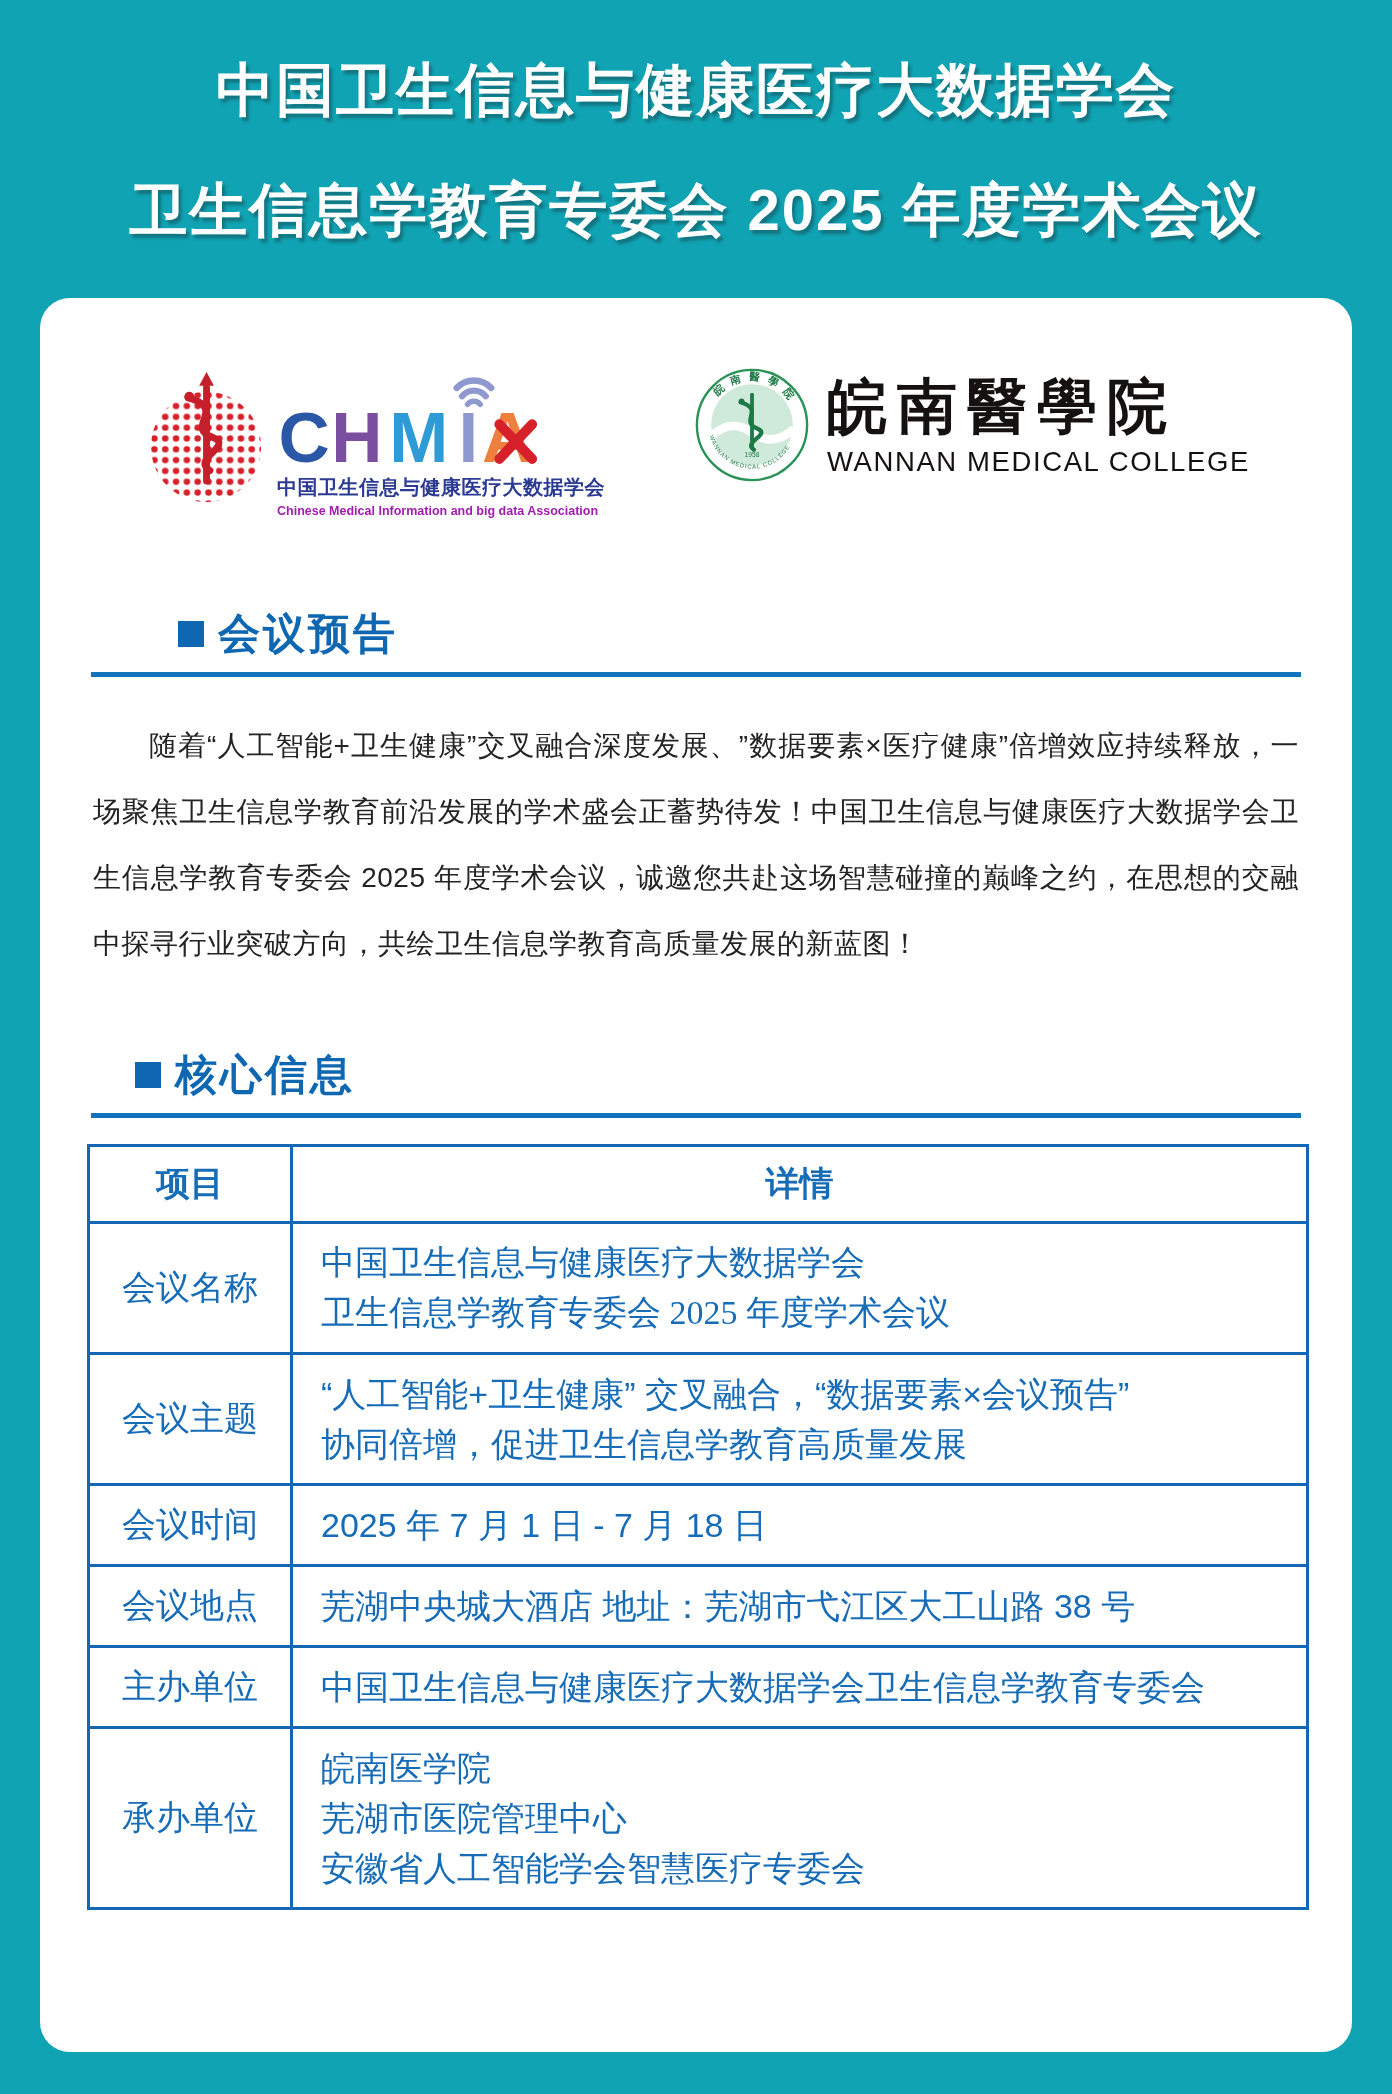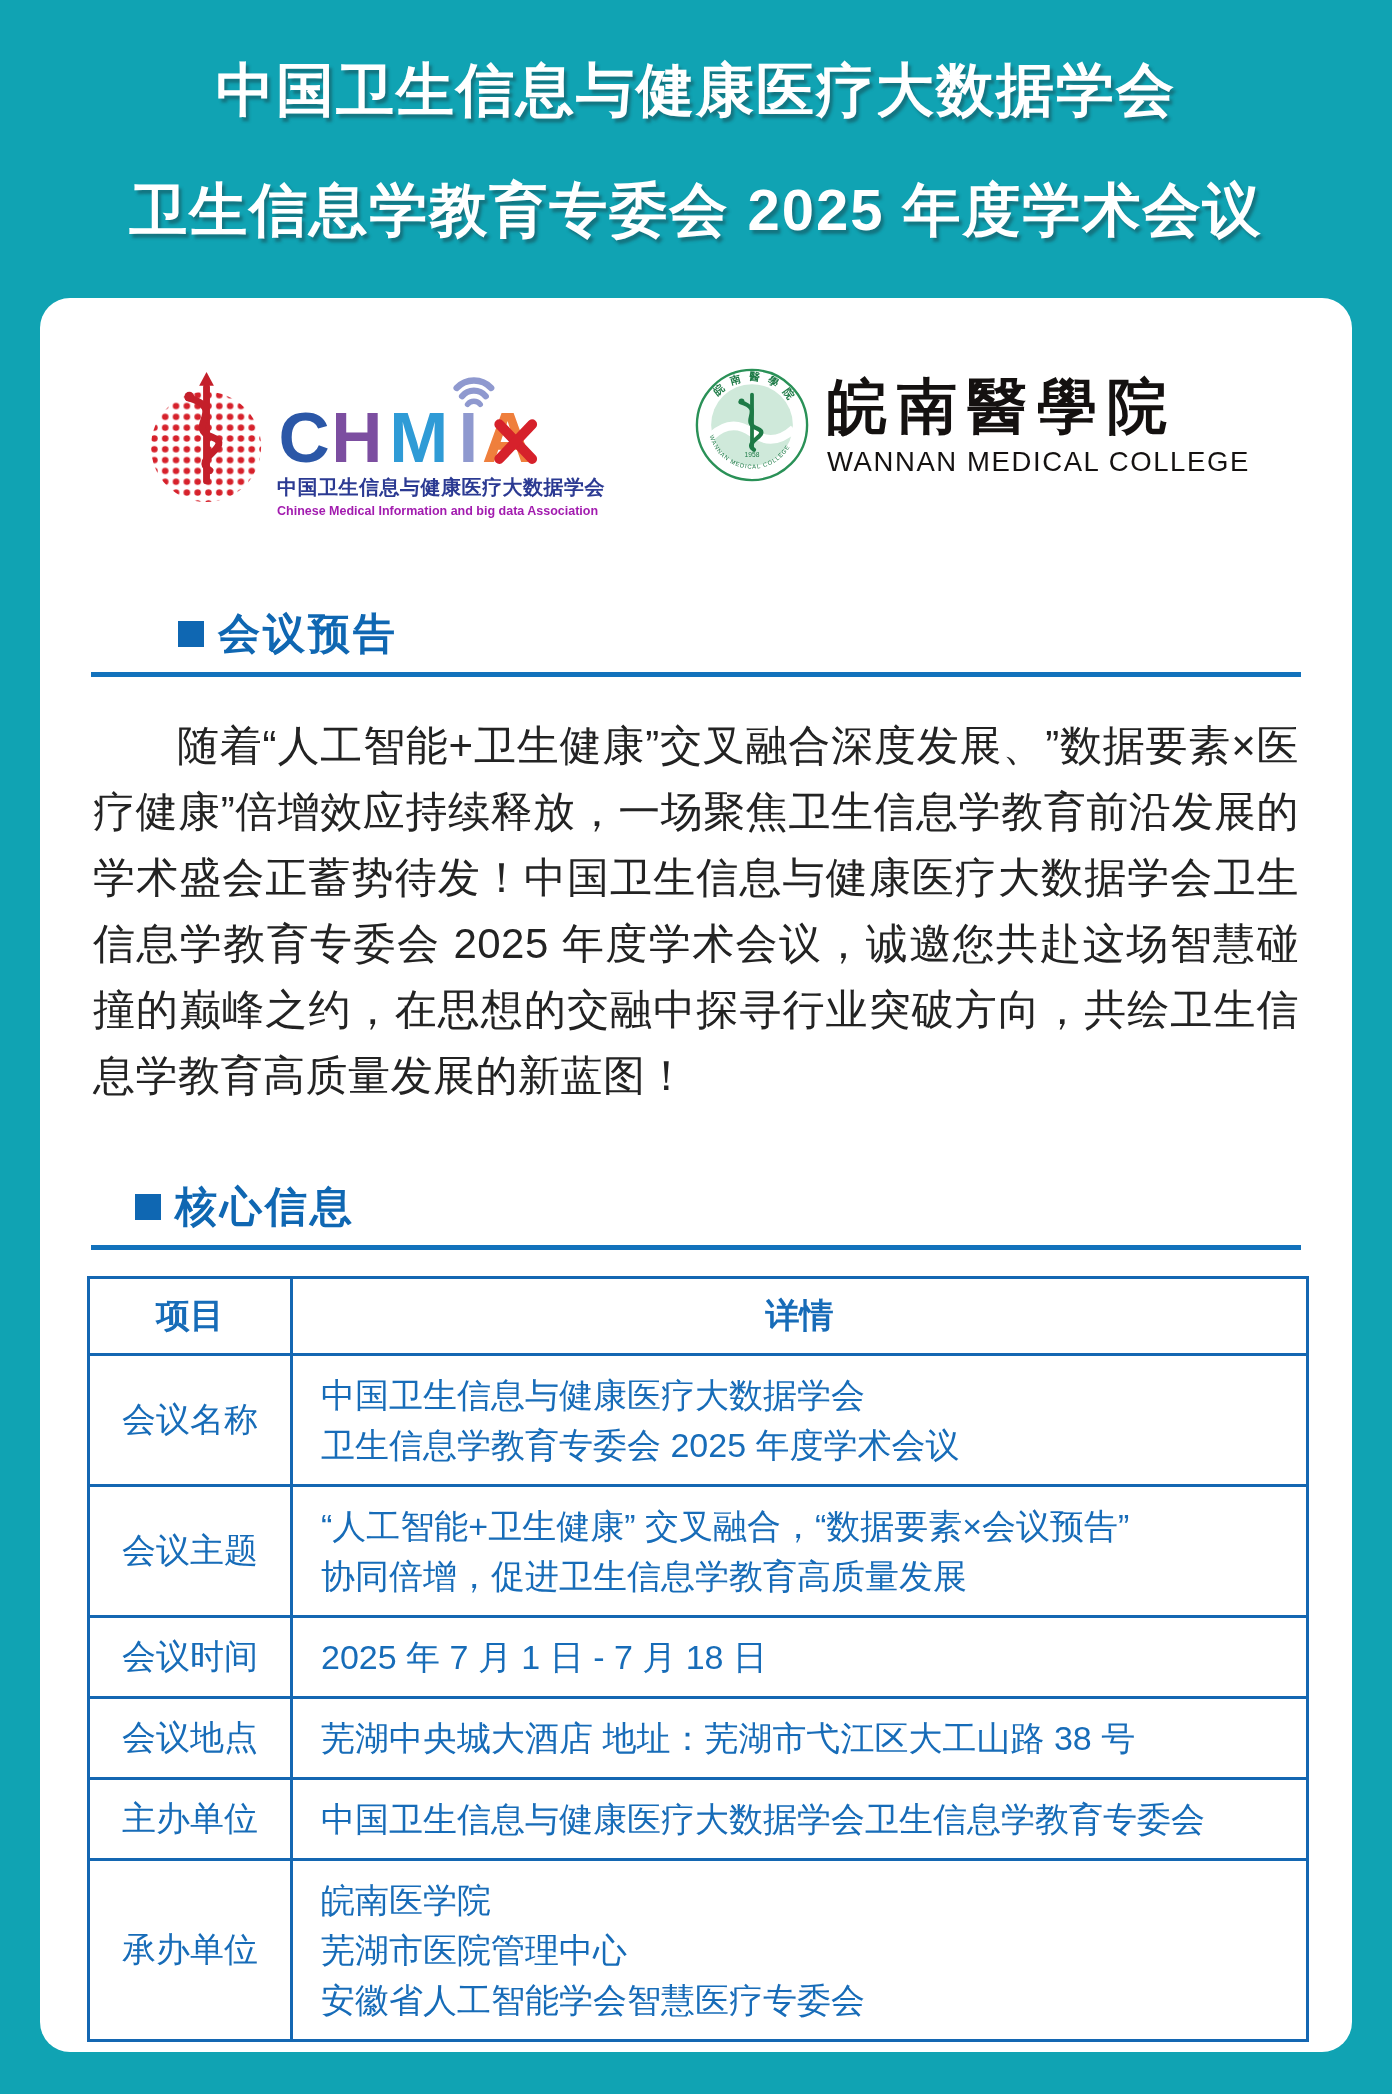--- a/index.html
+++ b/index.html
@@ -39,37 +39,37 @@
   
   .section-head{display:flex;align-items:center;margin-left:48px;}
   .sh1{margin-top:88px;padding-left:43px;}
   .sh2{margin-top:70px;text-align:right;}
   .section-head .bullet{width:26px;height:26px;background:#0f67b2;margin-right:14px;flex:0 0 auto;}
   .section-head .label{font-size:42px;font-weight:bold;color:#0f67b2;letter-spacing:3px;}
   .rule{height:5px;background:#1272bc;margin:10px 4px 0 4px;}
   
   .preview-body{
     margin:36px 6px 0 6px;
-    font-size:42px;line-height:66px;
+    font-size:28px;line-height:66px;
     color:#232323;
     text-align:justify;text-indent:2em;
     letter-spacing:.5px;
   }
   
   table.core{
     width:1222px;margin:26px auto 0;
     border-collapse:collapse;
     color:#176cb8;
     font-size:34px;
   }
   table.core th,table.core td{border:3px solid #1467b2;}
   table.core th{height:72px;font-weight:bold;text-align:center;margin-left:20px;}
   table.core td.lbl{width:198px;text-align:center;vertical-align:middle;font-weight:normal;}
   table.core td.det{padding:14px 28px;text-align:left;vertical-align:middle;line-height:50px;}
-  tr.r-name{height:123px;}
+  tr.r-name{height:123px;font-family:Liberation Serif, serif;}
   tr.r-theme{height:116px;}
   tr.r-time{height:80px;}
   tr.r-place{height:80px;}
   tr.r-host{height:78px;}
   tr.r-org{height:161px;}
 </style>
 </head>
 <body>
 
 <div class="hero">

